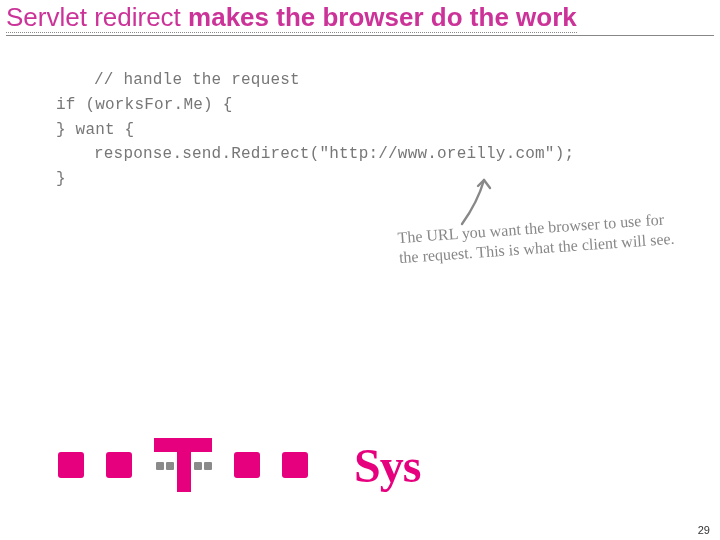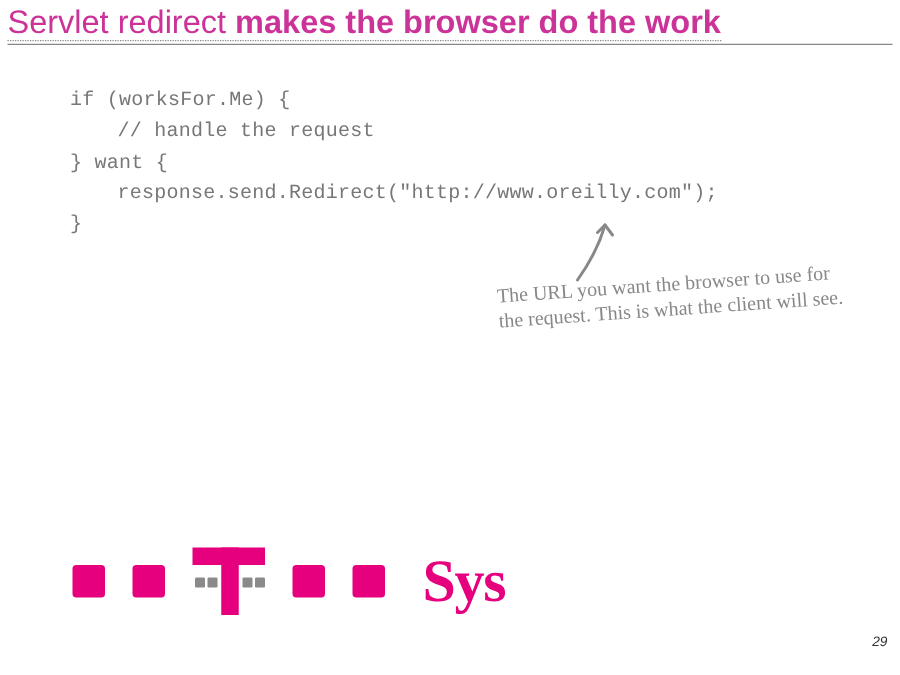--- a/index.html
+++ b/index.html
@@ -88,47 +88,46 @@
   .logo .tgly .d1 { left:2px;  top:24px; }
   .logo .tgly .d2 { left:12px; top:24px; }
   .logo .tgly .d3 { left:40px; top:24px; }
   .logo .tgly .d4 { left:50px; top:24px; }
   .logo .word {
     font-family: Georgia, "Times New Roman", serif;
     font-weight: 700;
     font-size: 48px;
     letter-spacing: -1px;
     color: #e6007e;
-    margin-left: 8px;
+    margin-left: 24px;
   }
 
   .page-no {
     position: absolute;
-    bottom: 20px;
+    bottom: 4px;
     right: 10px;
     font-size: 11px;
     color: #333;
-    font-style: italic;
   }
 </style>
 </head>
 <body>
 
 <div class="slide">
 
   <div class="title-block">
     <span class="title-text">
       <span class="light">Servlet redirect </span><span class="bold">makes the browser do the work</span>
     </span>
     <div class="title-rule"></div>
   </div>
 
   <div class="code-block">
+    <div class="code-line indent1">// handle the request</div>
     <div class="code-line">if (worksFor.Me) {</div>
-    <div class="code-line indent1">// handle the request</div>
     <div class="code-line">} want {</div>
     <div class="code-line indent1">response.send.Redirect("http://www.oreilly.com");</div>
     <div class="code-line">}</div>
   </div>
 
   <div class="arrow">
     <svg viewBox="0 0 60 60">
       <path d="M12 54 C 22 40, 30 24, 34 10" stroke="#888" stroke-width="2.4" fill="none" stroke-linecap="round"></path>
       <path d="M34 10 L28 16 M34 10 L40 18" stroke="#888" stroke-width="2.4" fill="none" stroke-linecap="round"></path>
     </svg>

